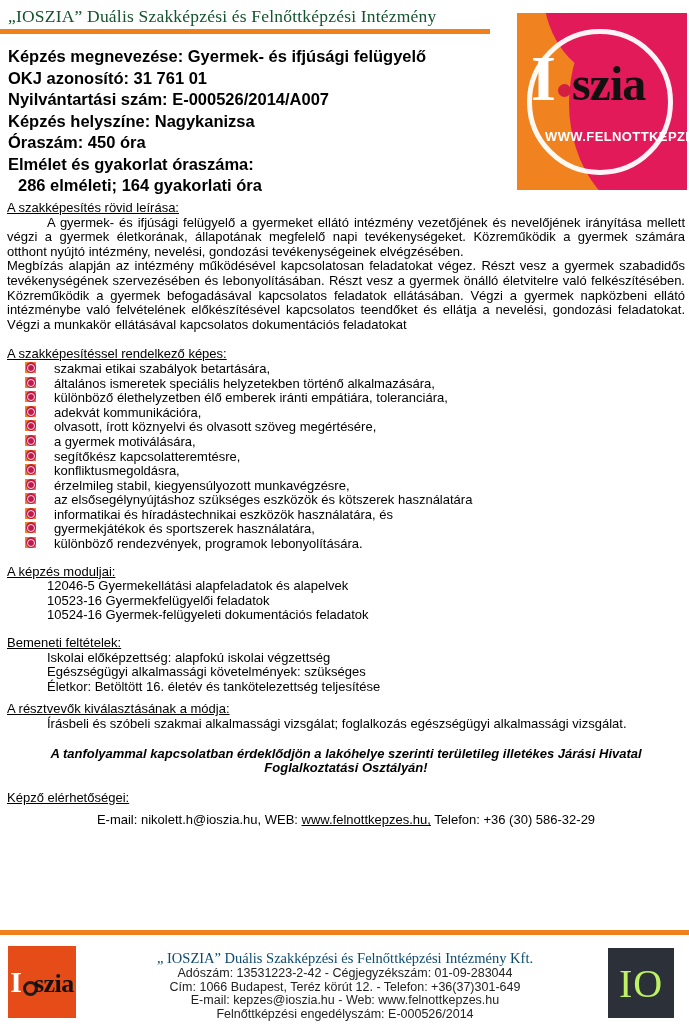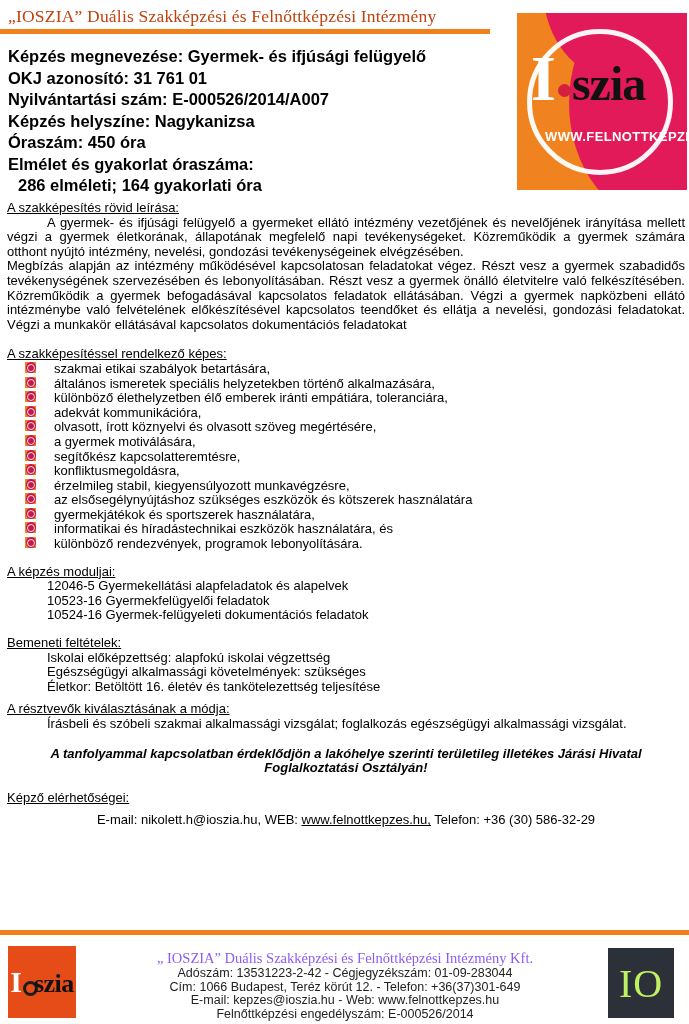--- a/index.html
+++ b/index.html
@@ -1,21 +1,21 @@
 <!DOCTYPE html>
 <html><head>
 <meta charset="utf-8">
 <style>
   * { margin:0; padding:0; box-sizing:border-box; }
   html,body { background:#ffffff; }
   body { font-family:"Liberation Sans", sans-serif; color:#1b1b1b; }
   .page { position:relative; width:689px; height:1024px; background:#fff; overflow:hidden; margin:0 auto; }
 
   
-  .org-title { position:absolute; left:8px; top:6px; font-family:"Liberation Serif", serif; font-size:17.5px; color:#c2410c; letter-spacing:0.2px; }
+  .org-title { position:absolute; left:8px; top:6px; font-family:"Liberation Serif", serif; font-size:17.5px; color:#14532d; letter-spacing:0.2px; }
   .header-rule { position:absolute; left:0; top:29px; width:490px; height:5px; }
   .course-info { position:absolute; left:8px; top:46px; width:500px; font-weight:bold; font-size:16.5px; line-height:21.5px; color:#000; }
   .course-info .indent { padding-left:10px; }
 
   
   .logo { position:absolute; left:517px; top:13px; width:170px; height:177px; overflow:hidden; }
   .logo .pink1 { position:absolute; left:52px; top:-30px; width:190px; height:240px; border-radius:50%; }
   .logo .pink2 { position:absolute; left:30px; top:-80px; width:120px; height:150px; border-radius:50%; transform:rotate(-25deg); }
   .logo .ring { position:absolute; left:10px; top:16px; width:146px; height:146px; border:5px solid rgba(255,255,255,0.95); border-radius:50%; }
   .logo .word { position:absolute; left:14px; top:34px; display:flex; align-items:baseline; }
@@ -45,21 +45,21 @@
   .weblink { text-decoration:underline; }
 
   
   .footer-bar { position:absolute; left:0; top:930px; width:689px; height:5px; }
   .footer-logo-left { position:absolute; left:8px; top:946px; width:68px; height:72px; display:flex; align-items:center; justify-content:center; }
   .fl-word { display:flex; align-items:baseline; }
   .fl-I { font-family:"Liberation Serif", serif; font-size:30px; line-height:1; color:#fff; font-weight:bold; }
   .fl-ring { width:15px; height:15px; border:3px solid #1d1d1d; border-radius:50%; margin:0 0 1px 1px; align-self:flex-end; }
   .fl-szia { font-family:"Liberation Serif", serif; font-size:26px; line-height:1; color:#111; font-weight:bold; letter-spacing:-0.5px; margin-left:-4px; }
   .footer-center { position:absolute; left:95px; top:952px; width:500px; text-align:center; font-size:12.5px; line-height:13.8px; color:#222; }
-  .footer-company { font-family:"Liberation Serif", serif; font-size:14.5px; margin-bottom:1px; color:#8b5cf6; }
+  .footer-company { font-family:"Liberation Serif", serif; font-size:14.5px; margin-bottom:1px; color:#0c4a6e; }
   .footer-logo-right { position:absolute; left:608px; top:948px; width:66px; height:70px; display:flex; align-items:center; justify-content:center; }
   .fr-IO { font-family:Liberation Serif, serif; font-size:40px; color:#bef264; letter-spacing:1px; }
 </style>
 </head>
 <body>
 
 <div class="page">
 
   <div class="org-title">„IOSZIA” Duális Szakképzési és Felnőttképzési Intézmény</div>
   <div class="header-rule" style="background: rgb(240, 128, 27);"></div>
@@ -130,25 +130,25 @@
       <div class="cap-item">
           <span class="bullet-ico" style="background: rgb(240, 131, 31);"></span>
           <span>érzelmileg stabil, kiegyensúlyozott munkavégzésre,</span>
         </div>
       <div class="cap-item">
           <span class="bullet-ico" style="background: rgb(240, 131, 31);"></span>
           <span>az elsősegélynyújtáshoz szükséges eszközök és kötszerek használatára</span>
         </div>
       <div class="cap-item">
           <span class="bullet-ico" style="background: rgb(240, 131, 31);"></span>
+          <span>informatikai és híradástechnikai eszközök használatára, és</span>
+        </div>
+      <div class="cap-item">
+          <span class="bullet-ico" style="background: rgb(240, 131, 31);"></span>
           <span>gyermekjátékok és sportszerek használatára,</span>
-        </div>
-      <div class="cap-item">
-          <span class="bullet-ico" style="background: rgb(240, 131, 31);"></span>
-          <span>informatikai és híradástechnikai eszközök használatára, és</span>
         </div>
       <div class="cap-item">
           <span class="bullet-ico" style="background: rgb(240, 131, 31);"></span>
           <span>különböző rendezvények, programok lebonyolítására.</span>
         </div>
     </div>
 
     <div class="gap13"></div>
     <div class="sec-heading">A képzés moduljai:</div>
     <div class="plain-list">

